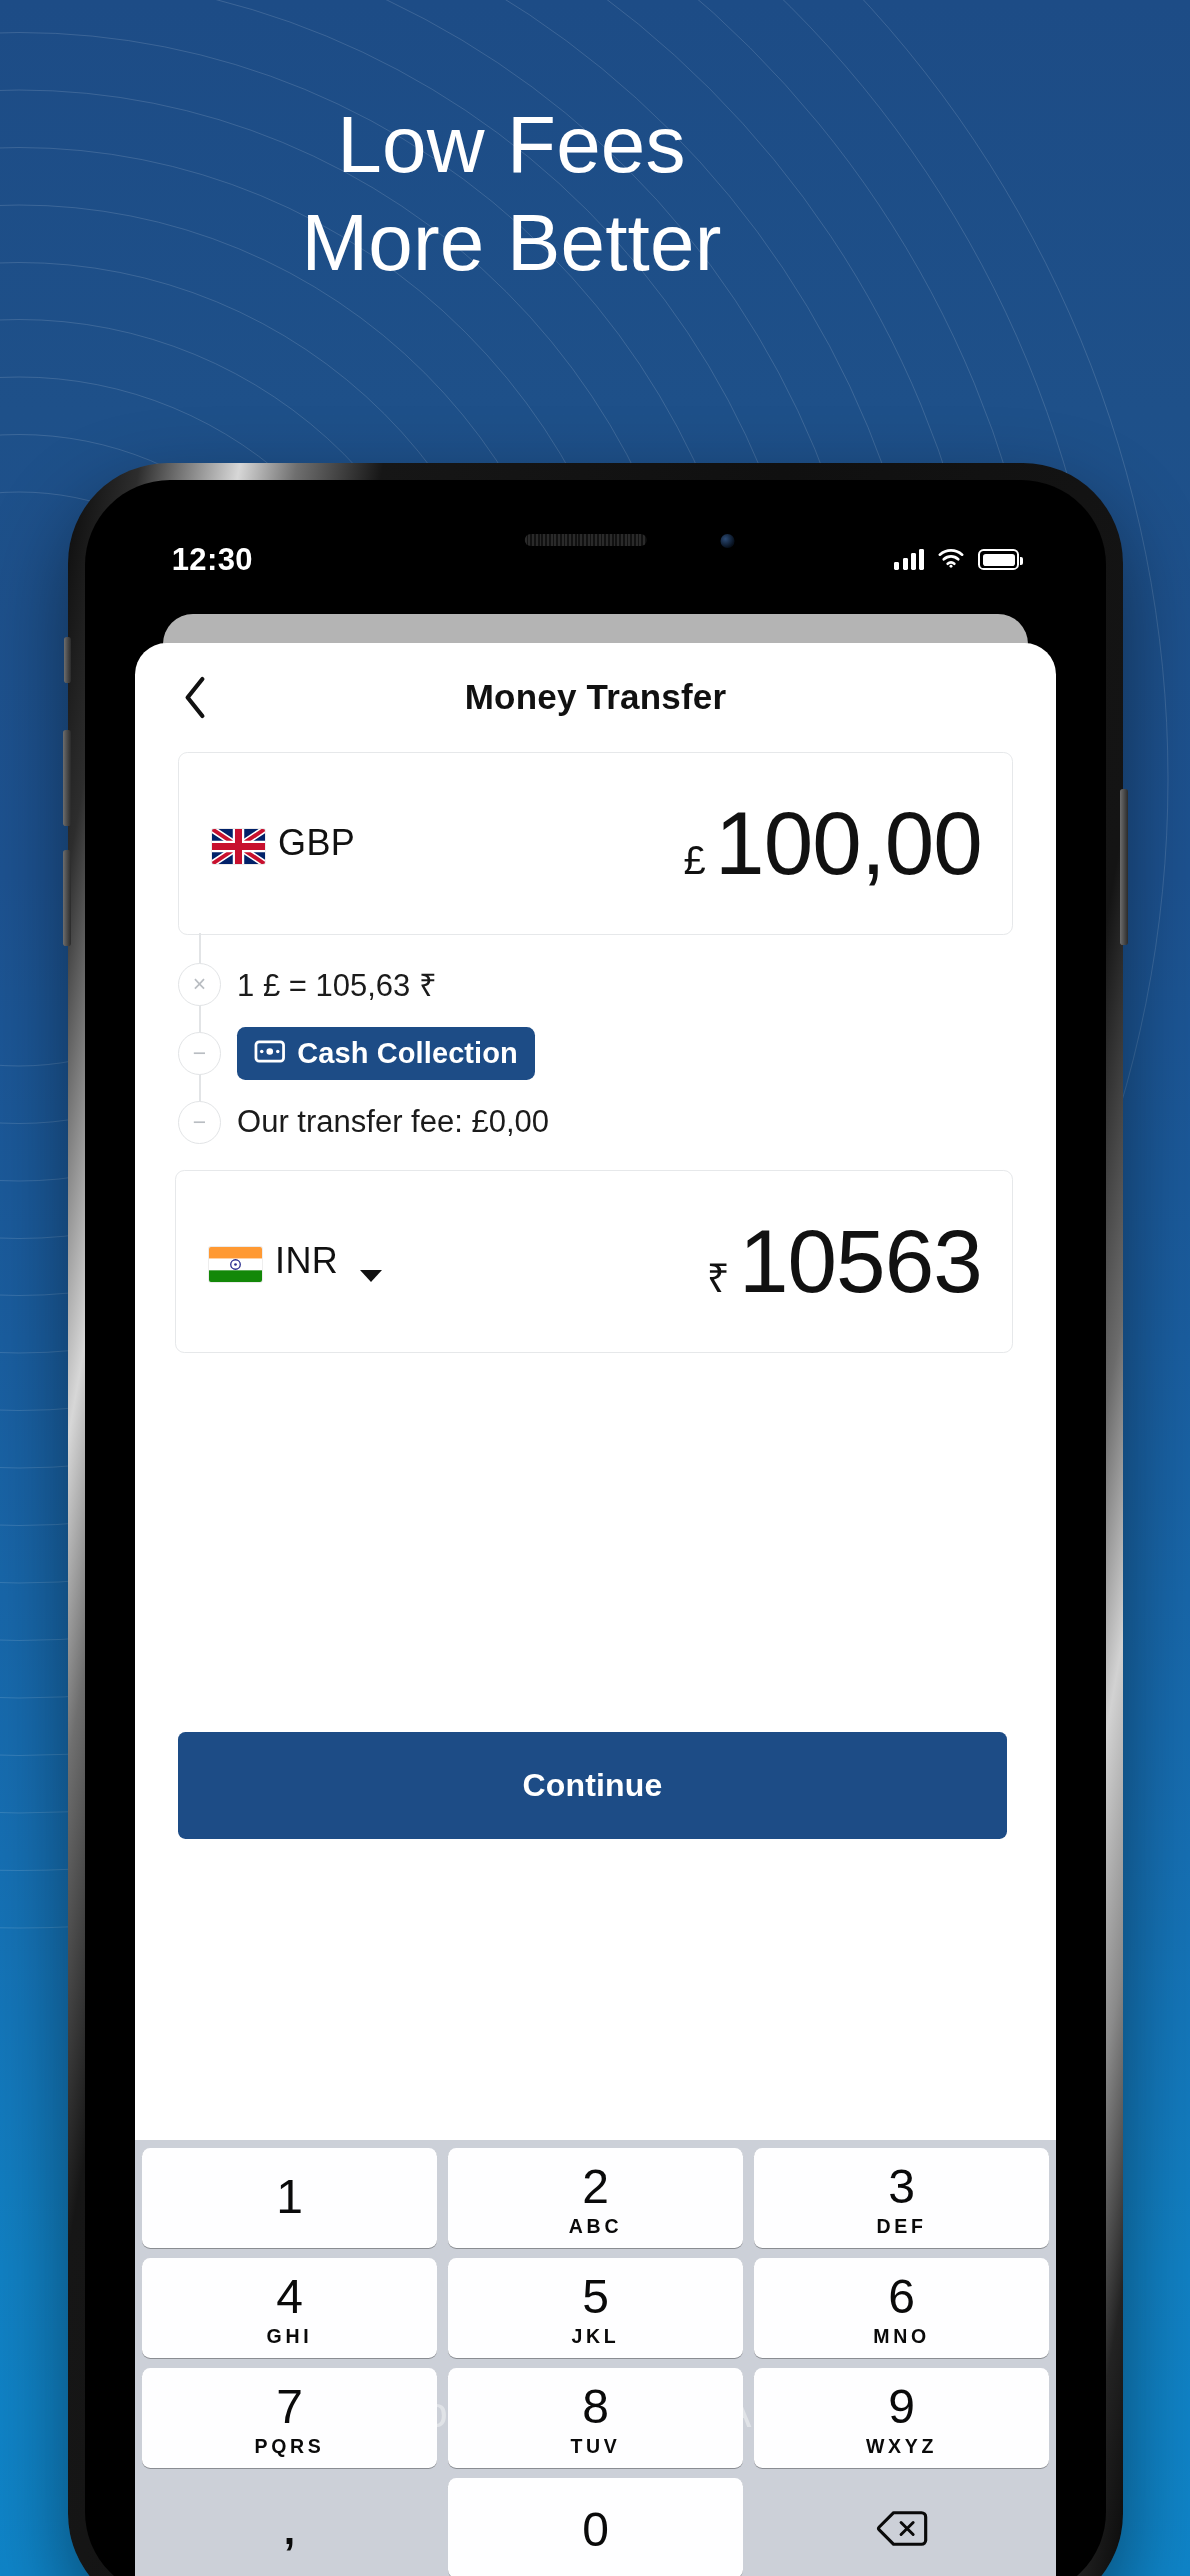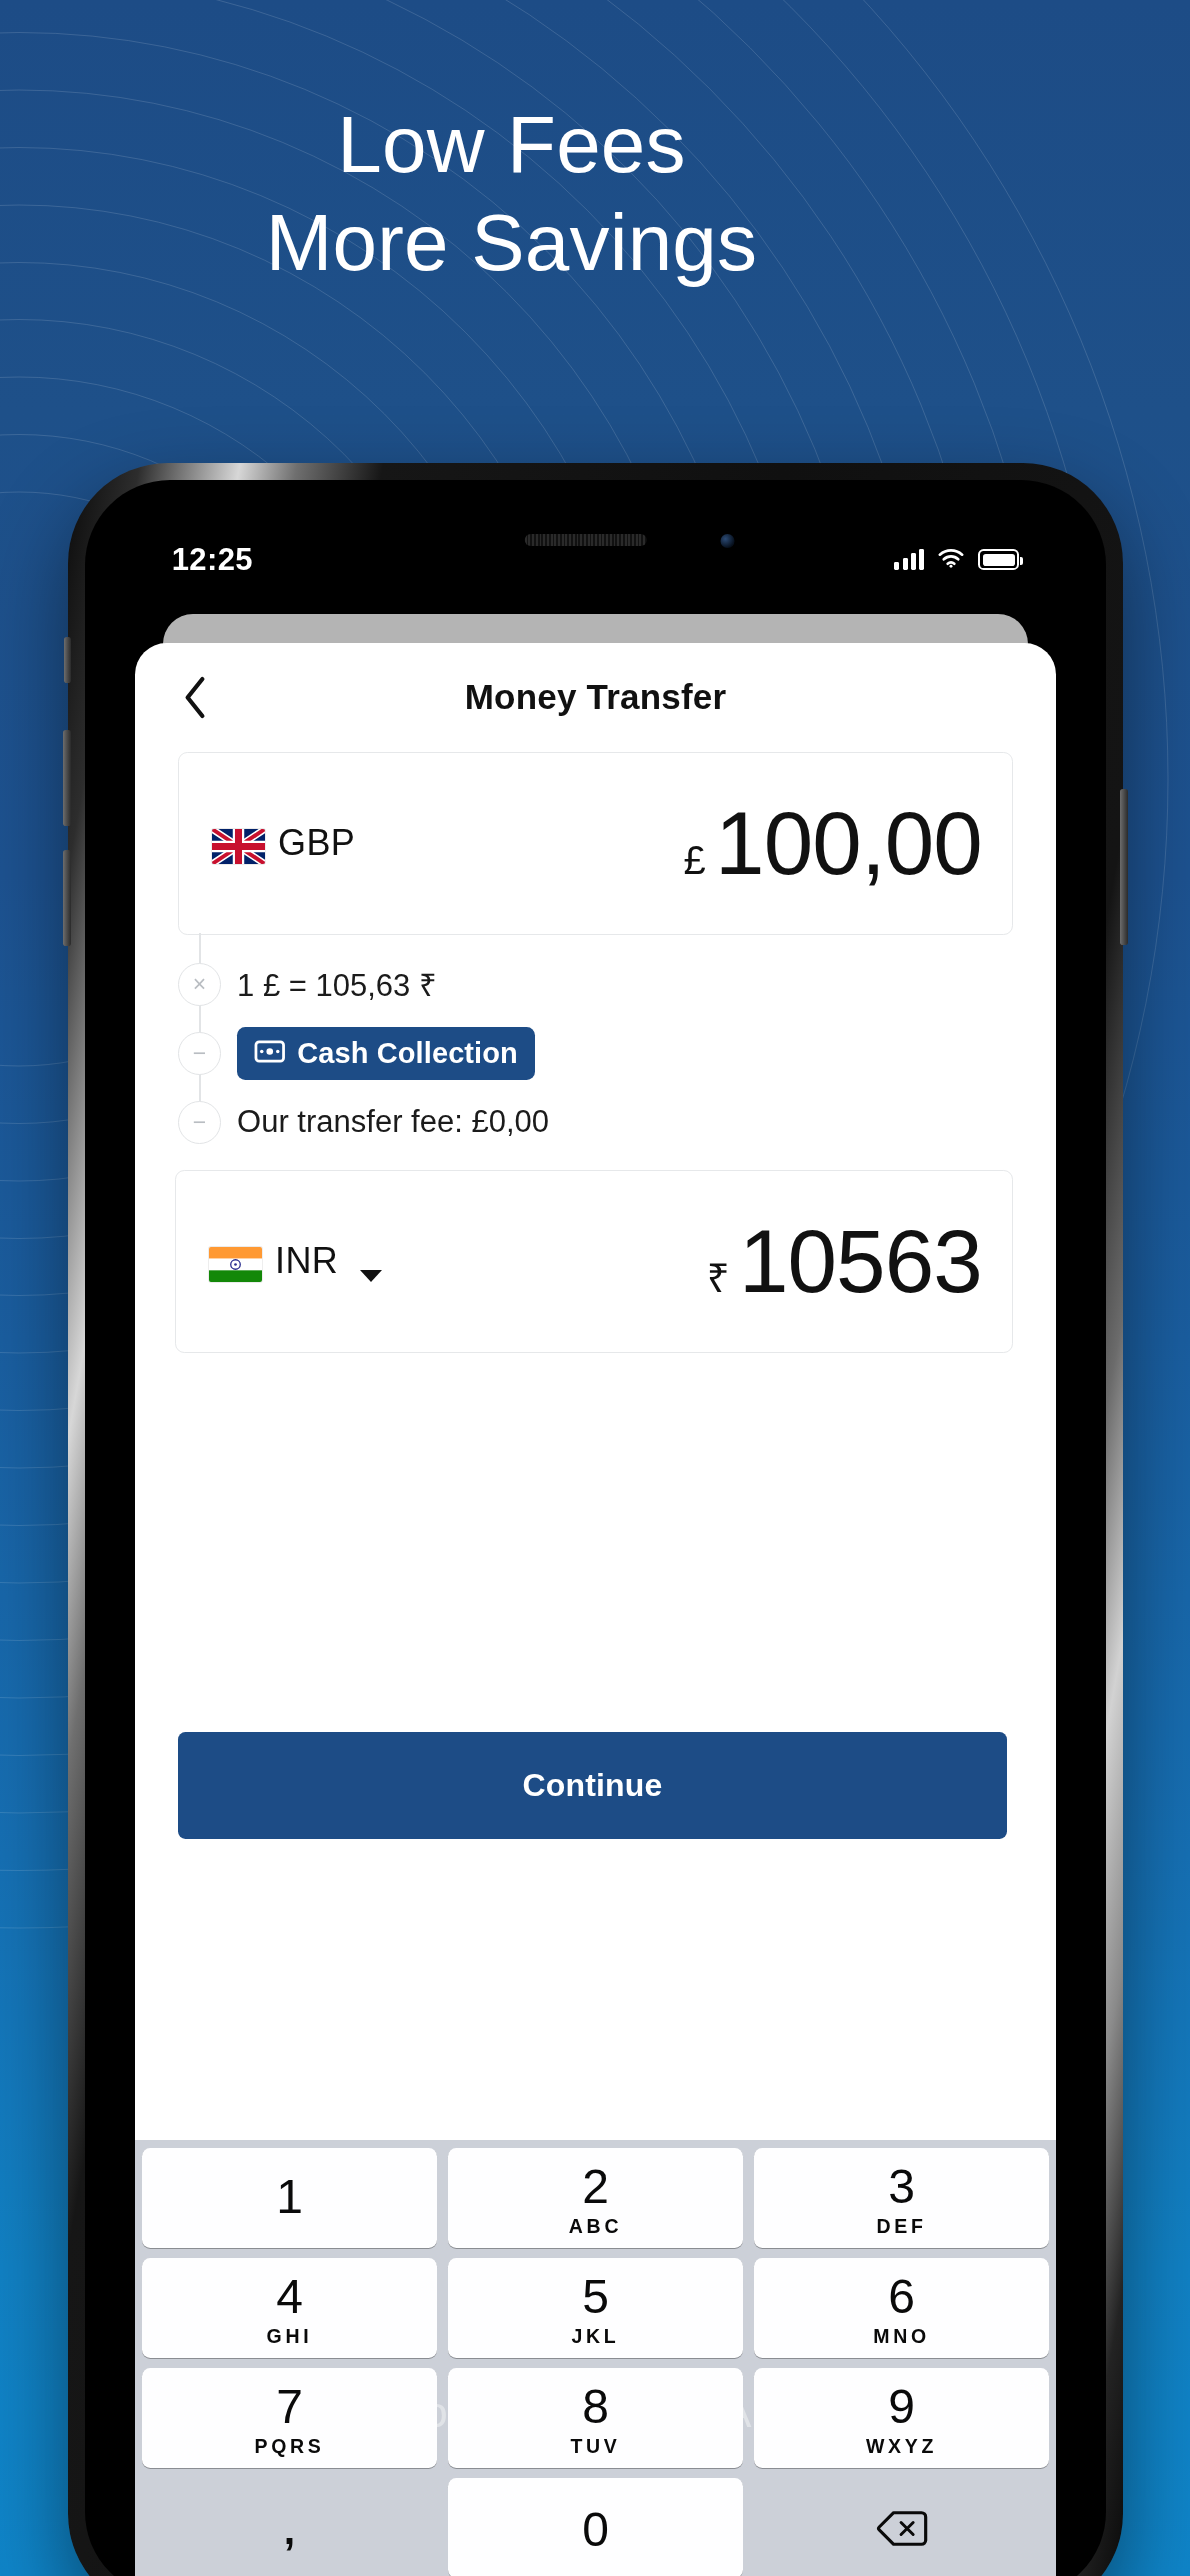--- a/index.html
+++ b/index.html
@@ -209,40 +209,40 @@
       <div style="width: 1839px; height: 1839px;"></div>
       <div style="width: 1954px; height: 1954px;"></div>
       <div style="width: 2069px; height: 2069px;"></div>
       <div style="width: 2184px; height: 2184px;"></div>
       <div style="width: 2299px; height: 2299px;"></div>
     </div>
 </div>
 
 <div id="headline">
   <div>Low Fees</div>
-  <div>More Savings</div>
+  <div>More Better</div>
 </div>
 
 <div id="phone">
   <div id="phone-outer"></div>
   <div class="side-btn" id="sb-mute"></div>
   <div class="side-btn" id="sb-up"></div>
   <div class="side-btn" id="sb-down"></div>
   <div class="side-btn" id="sb-pwr"></div>
 
   <div id="phone-inner">
     <div id="screen">
 
       <div id="notch">
         <div id="speaker"></div>
         <div id="camera"></div>
       </div>
 
       <div id="statusbar">
-        <div id="clock">12:25</div>
+        <div id="clock">12:30</div>
         <div id="status-icons">
           <span class="bars">
               <i></i>
               <i></i>
               <i></i>
               <i></i>
             </span>
           <span>
             <svg width="26" height="20.4" viewBox="0 0 28 22" fill="none">
               <path d="M2 7.2C5.4 4.2 9.5 2.6 14 2.6s8.6 1.6 12 4.6" stroke="#fff" stroke-width="2.9" stroke-linecap="round"></path>

